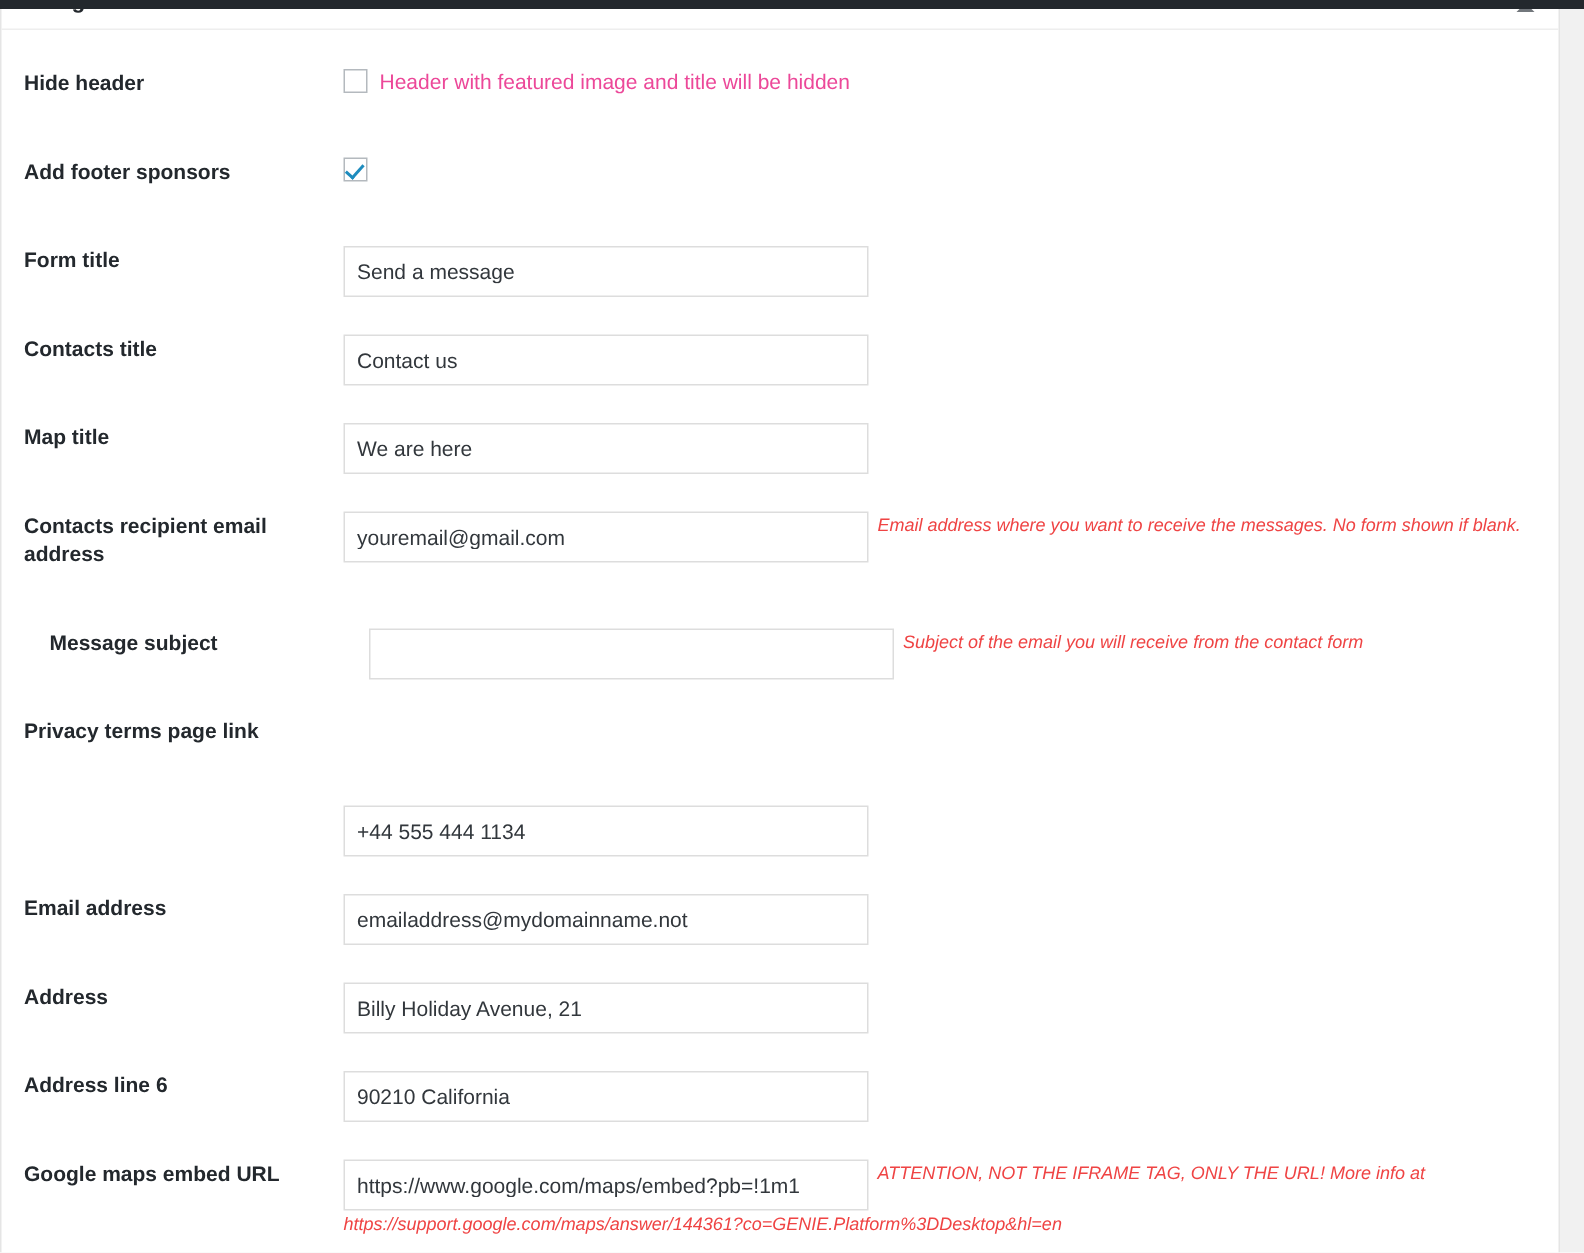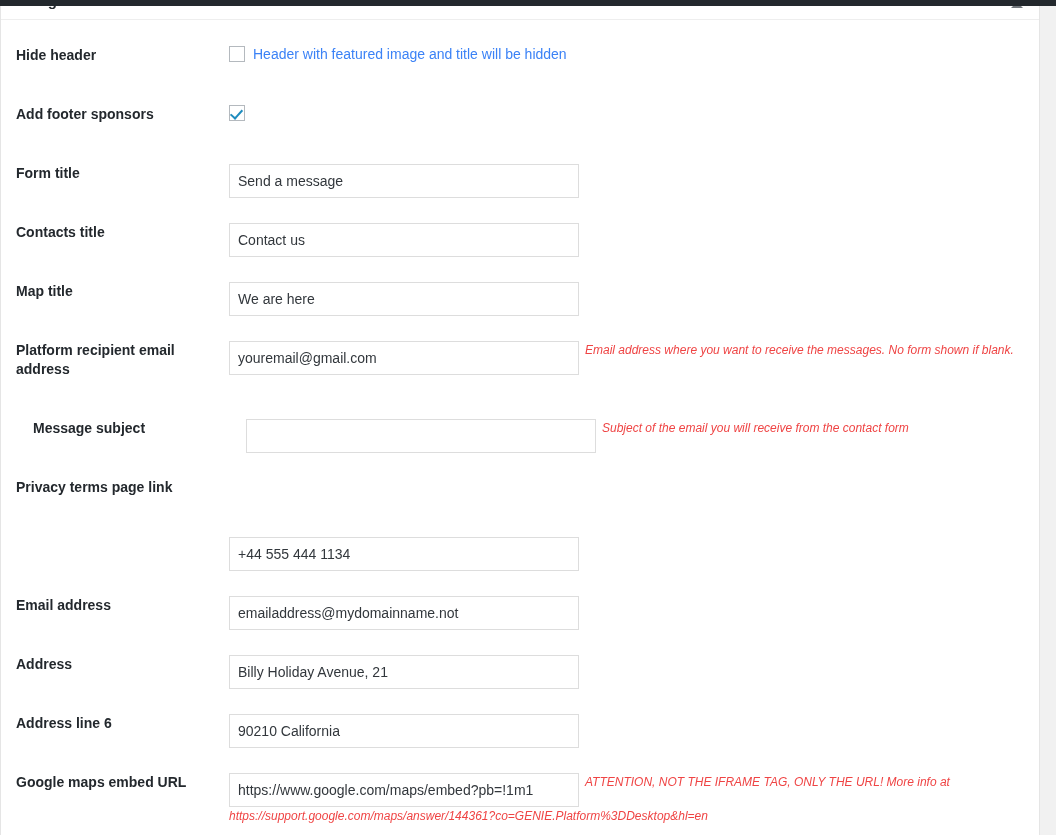--- a/index.html
+++ b/index.html
@@ -169,21 +169,21 @@
     width: 5px;
     height: 10px;
     border: solid #1e8cbe;
     border-width: 0 2px 2px 0;
     transform: rotate(42deg);
   }
   .cb-label {
     display: inline-block;
     margin-left: 8px;
     font-size: 14px;
-    color: #3b82f6;
+    color: #ec4899;
     vertical-align: top;
     line-height: 16px;
   }
 </style>
 </head>
 <body>
 
 <div class="screen">
 
   <div class="panel">
@@ -219,21 +219,21 @@
           </div>
         </div>
         <div class="form-row">
           <div class="row-inner" style="position: absolute; left: 0px; right: 0px; top: 261px;">
             <div class="label-cell">Map title</div>
             <div class="field-cell"><input type="text" value="We are here" style=""></div>
           </div>
         </div>
         <div class="form-row">
           <div class="row-inner" style="position: absolute; left: 0px; right: 0px; top: 320px;">
-            <div class="label-cell">Platform recipient email address</div>
+            <div class="label-cell">Contacts recipient email address</div>
             <div class="field-cell"><input type="text" value="youremail@gmail.com" style=""><span class="desc-wrap"><span class="desc">Email address where you want to receive the messages. No form shown if blank.</span></span></div>
           </div>
         </div>
         <div class="form-row">
           <div class="row-inner" style="position: absolute; left: 17px; right: 0px; top: 398px;">
             <div class="label-cell">Message subject</div>
             <div class="field-cell"><input type="text" value="" style=""><span class="desc-wrap"><span class="desc">Subject of the email you will receive from the contact form</span></span></div>
           </div>
         </div>
         <div class="form-row">

